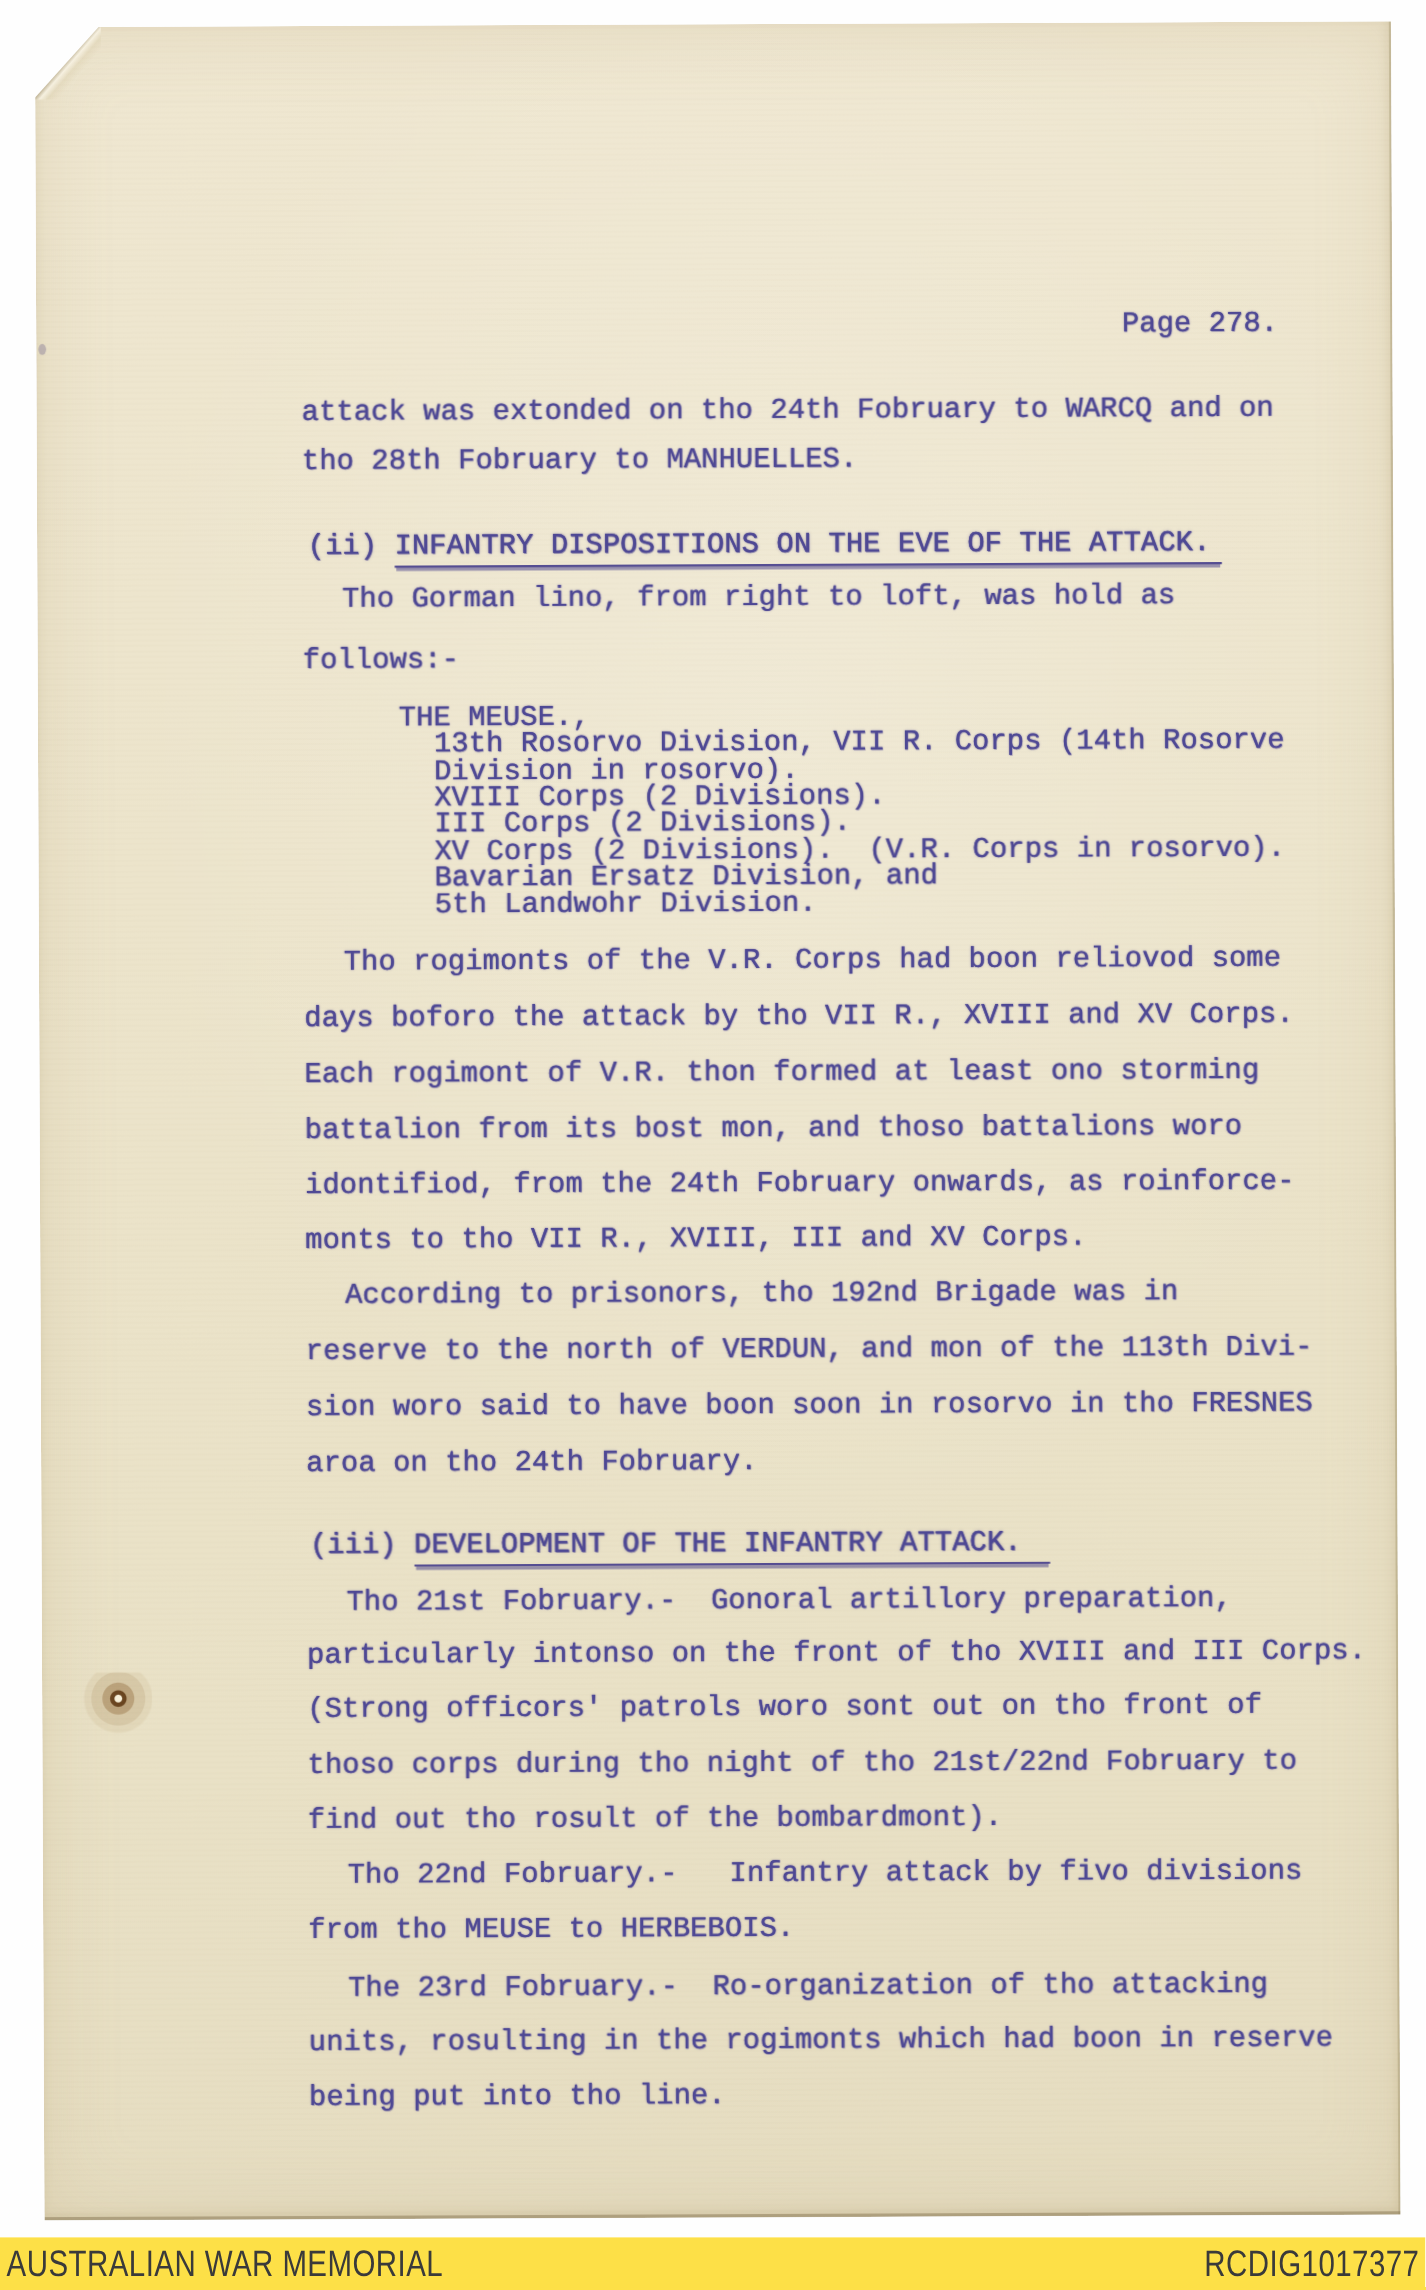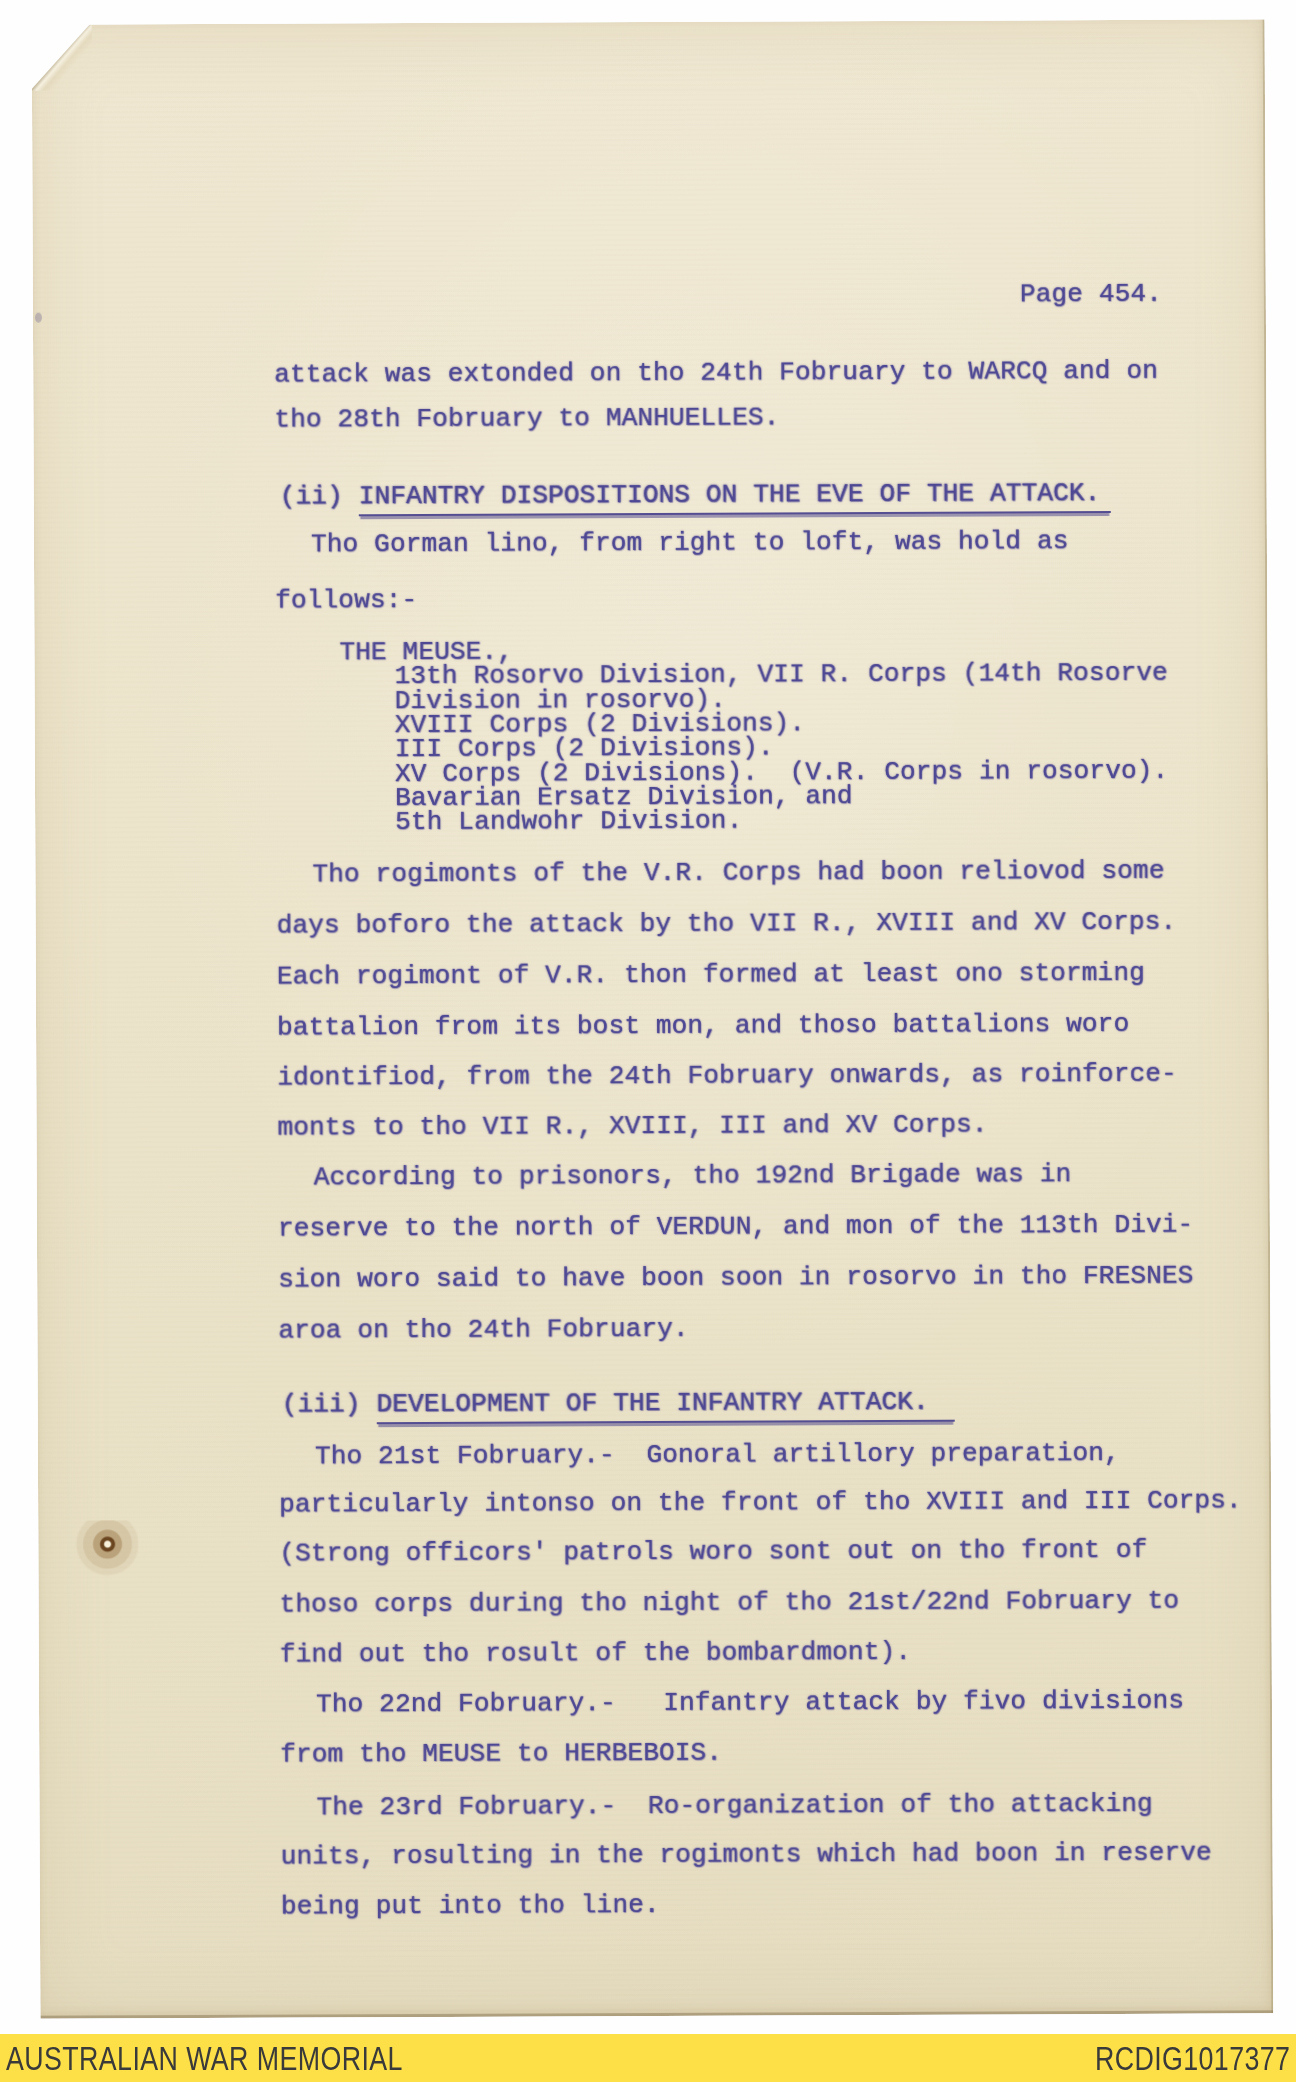--- a/index.html
+++ b/index.html
@@ -43,27 +43,27 @@
 </style>
 </head>
 <body>
 
 <div class="canvas">
   <div class="paper">
     <div class="fold"></div>
     <div class="speck"></div>
     <div class="stain"></div>
     <div class="tlayer" id="typed-lines">
-        <div class="tline" style="left: 987px; top: 259px;">Page 454.</div>
+        <div class="tline" style="left: 987px; top: 259px;">Page 278.</div>
         <div class="tline" style="left: 241px; top: 336px;">attack was extonded on tho 24th Fobruary to WARCQ and on</div>
         <div class="tline" style="left: 241px; top: 381px;">tho 28th Fobruary to MANHUELLES.</div>
         <div class="tline heading" style="left: 246px; top: 458px;"><span>(ii) </span><span class="u2">INFANTRY DISPOSITIONS ON THE EVE OF THE ATTACK.</span></div>
         <div class="tline" style="left: 277px; top: 506px;">Tho Gorman lino, from right to loft, was hold as</div>
         <div class="tline" style="left: 241px; top: 562px;">follows:-</div>
-        <div class="tline" style="left: 305px; top: 614px;">THE MEUSE.,</div>
+        <div class="tline" style="left: 328px; top: 614px;">THE MEUSE.,</div>
         <div class="tline" style="left: 360px; top: 638px;">13th Rosorvo Division, VII R. Corps (14th Rosorve</div>
         <div class="tline" style="left: 360px; top: 663px;">Division in rosorvo).</div>
         <div class="tline" style="left: 360px; top: 687px;">XVIII Corps (2 Divisions).</div>
         <div class="tline" style="left: 360px; top: 711px;">III Corps (2 Divisions).</div>
         <div class="tline" style="left: 360px; top: 736px;">XV Corps (2 Divisions).  (V.R. Corps in rosorvo).</div>
         <div class="tline" style="left: 360px; top: 760px;">Bavarian Ersatz Division, and</div>
         <div class="tline" style="left: 360px; top: 784px;">5th Landwohr Division.</div>
         <div class="tline" style="left: 277px; top: 836px;">Tho rogimonts of the V.R. Corps had boon reliovod some</div>
         <div class="tline" style="left: 241px; top: 887px;">days boforo the attack by tho VII R., XVIII and XV Corps.</div>
         <div class="tline" style="left: 241px; top: 938px;">Each rogimont of V.R. thon formed at least ono storming</div>

